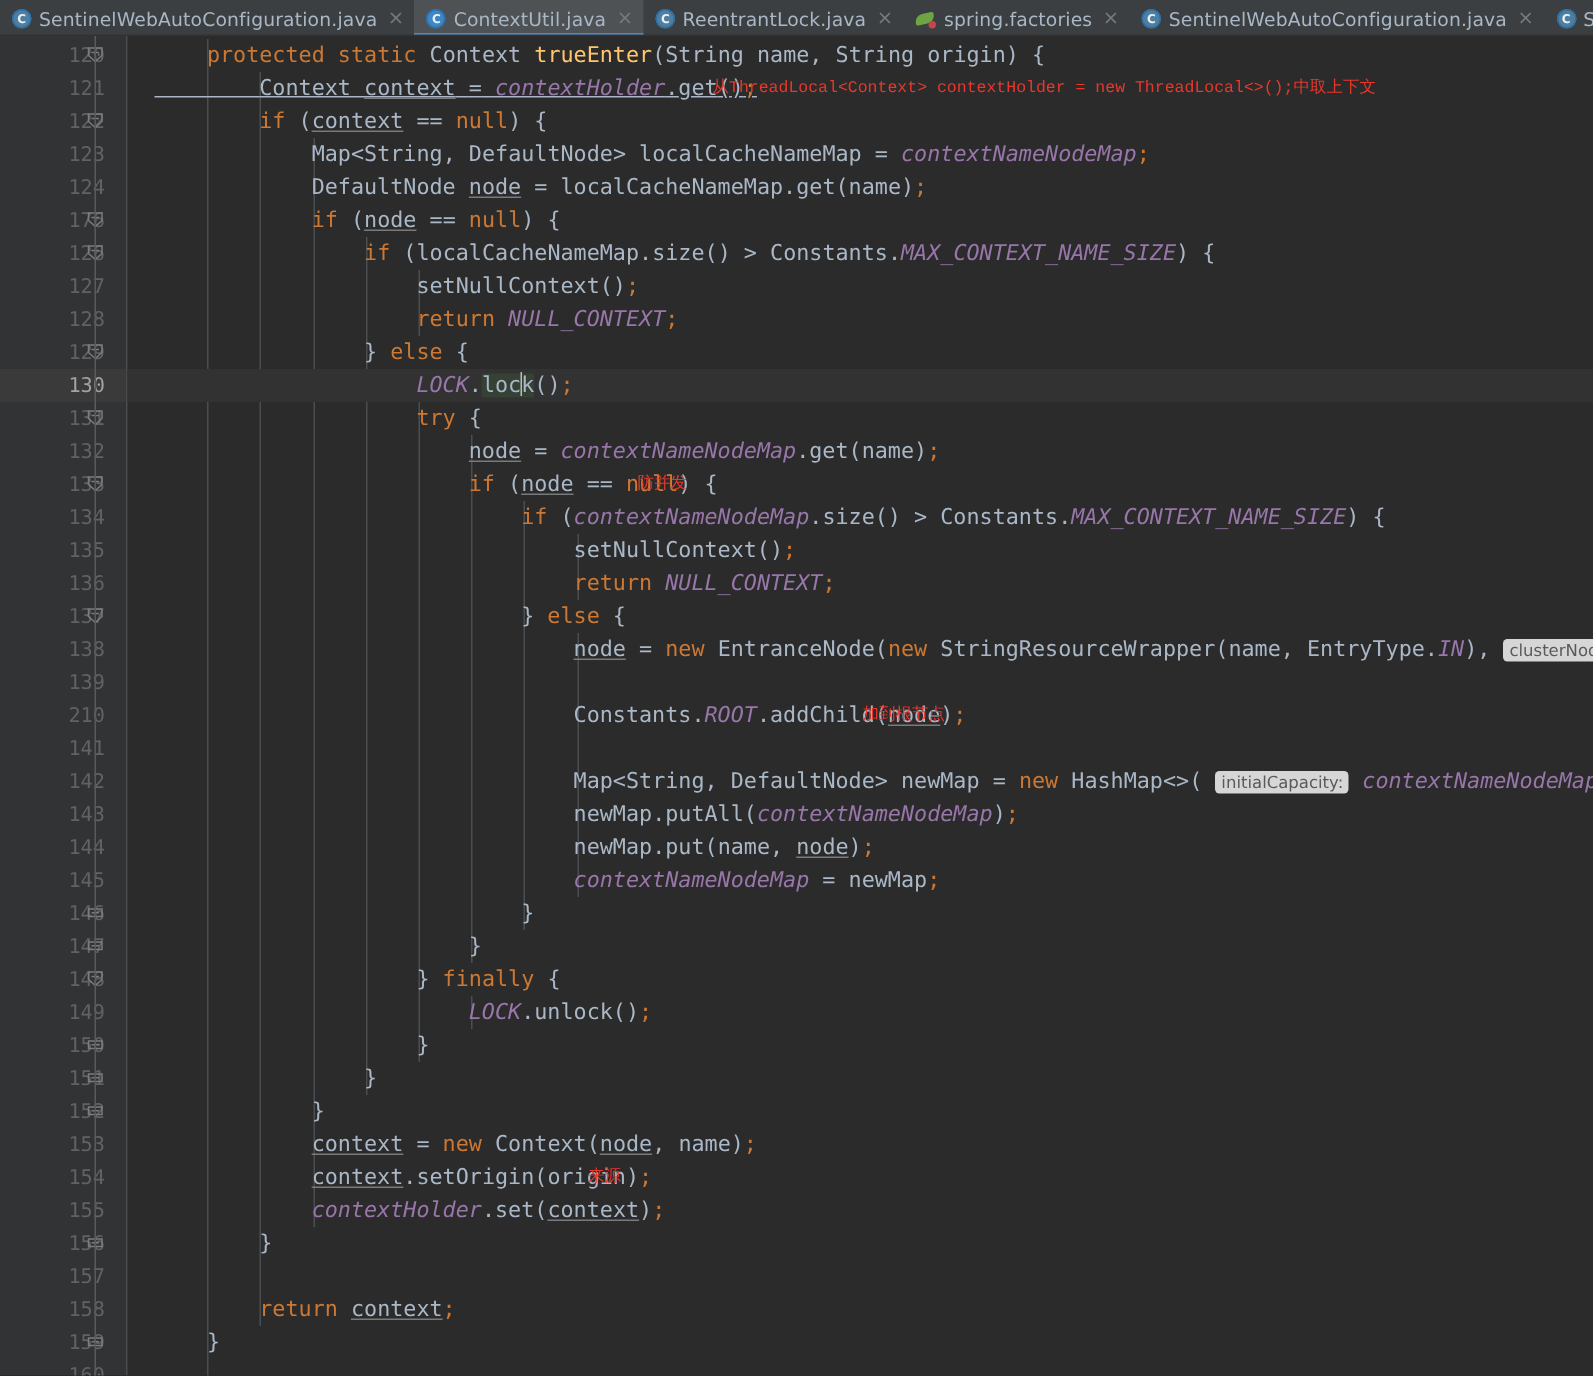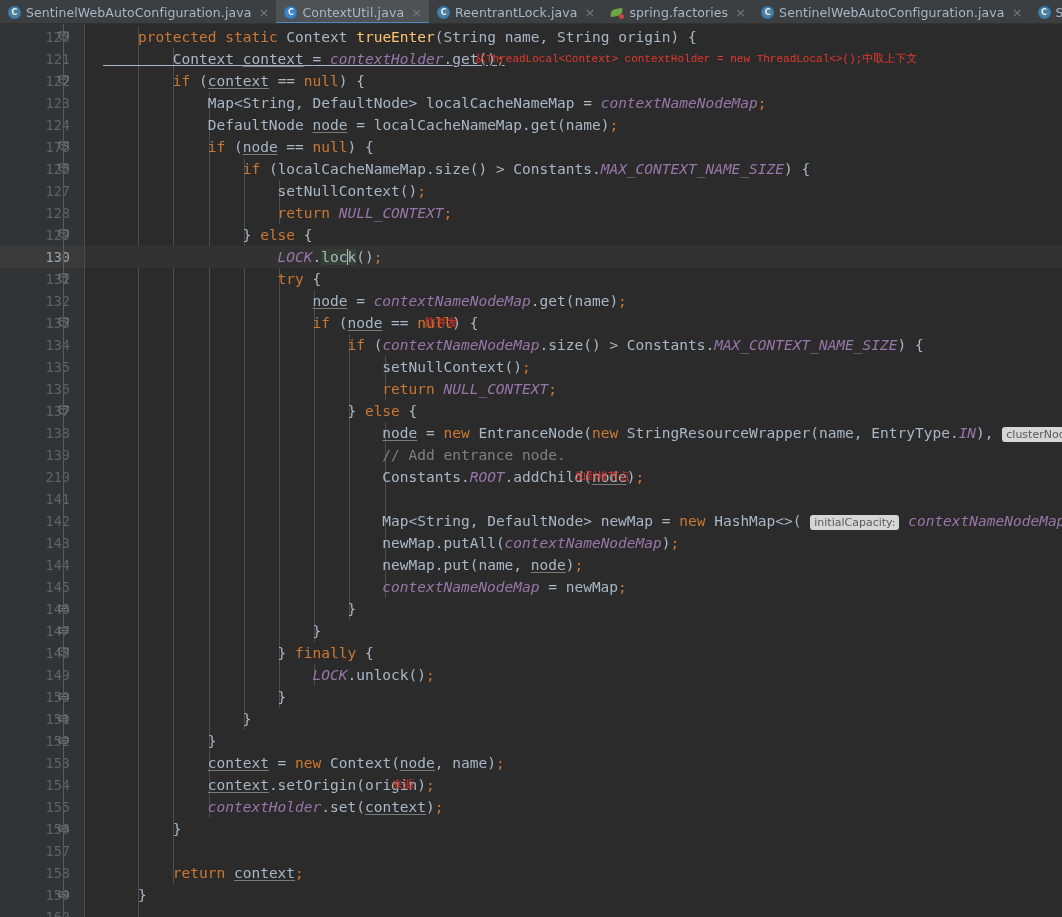--- a/index.html
+++ b/index.html
@@ -332,21 +332,20 @@
       <div class="row" style="top: 200px; padding-left: 18px;">                <span class="op">}</span> <span class="kw">else</span> <span class="op">{</span></div>
       <div class="row cur" style="top: 222px; padding-left: 18px;">                    <span class="sfld">LOCK</span><span class="ident">.</span><span class="ident-hl">loc<span class="caret"></span>k</span><span class="ident">()</span><span class="semi">;</span></div>
       <div class="row" style="top: 244px; padding-left: 18px;">                    <span class="kw">try</span> <span class="op">{</span></div>
       <div class="row" style="top: 266px; padding-left: 18px;">                        <span class="loc">node</span> <span class="op">=</span> <span class="sfld">contextNameNodeMap</span><span class="op">.</span><span class="ident">get</span><span class="ident">(</span><span class="ident">name</span><span class="ident">)</span><span class="semi">;</span></div>
       <div class="row" style="top: 288px; padding-left: 18px;">                        <span class="kw">if</span> <span class="ident">(</span><span class="loc">node</span> <span class="op">=</span><span class="op">=</span> <span class="kw">null</span><span class="ident">)</span> <span class="op">{</span></div>
       <div class="row" style="top: 310px; padding-left: 18px;">                            <span class="kw">if</span> <span class="ident">(</span><span class="sfld">contextNameNodeMap</span><span class="op">.</span><span class="ident">size</span><span class="ident">(</span><span class="ident">)</span> <span class="op">&gt;</span> <span class="cls">Constants</span><span class="op">.</span><span class="sfld">MAX_CONTEXT_NAME_SIZE</span><span class="ident">)</span> <span class="op">{</span></div>
       <div class="row" style="top: 332px; padding-left: 18px;">                                <span class="ident">setNullContext</span><span class="ident">(</span><span class="ident">)</span><span class="semi">;</span></div>
       <div class="row" style="top: 354px; padding-left: 18px;">                                <span class="kw">return</span> <span class="sfld">NULL_CONTEXT</span><span class="semi">;</span></div>
       <div class="row" style="top: 376px; padding-left: 18px;">                            <span class="op">}</span> <span class="kw">else</span> <span class="op">{</span></div>
       <div class="row" style="top: 398px; padding-left: 18px;">                                <span class="loc">node</span> <span class="op">=</span> <span class="kw">new</span> <span class="cls">EntranceNode</span><span class="ident">(</span><span class="kw">new</span> <span class="cls">StringResourceWrapper</span><span class="ident">(</span><span class="ident">name</span><span class="op">,</span> <span class="cls">EntryType</span><span class="op">.</span><span class="sfld">IN</span><span class="ident">)</span><span class="op">,</span> <span class="hintbox">clusterNode:</span> </div>
-      <div class="row" style="top: 420px; padding-left: 18px;">                                <span class="cmt">// Add entrance node.</span></div>
       <div class="row" style="top: 442px; padding-left: 18px;">                                <span class="cls">Constants</span><span class="op">.</span><span class="sfld">ROOT</span><span class="op">.</span><span class="ident">addChild</span><span class="ident">(</span><span class="loc">node</span><span class="ident">)</span><span class="semi">;</span></div>
       <div class="row" style="top: 464px; padding-left: 18px;"></div>
       <div class="row" style="top: 486px; padding-left: 18px;">                                <span class="cls">Map</span><span class="op">&lt;</span><span class="cls">String</span><span class="op">,</span> <span class="cls">DefaultNode</span><span class="op">&gt;</span> <span class="ident">newMap</span> <span class="op">=</span> <span class="kw">new</span> <span class="cls">HashMap</span><span class="op">&lt;</span><span class="op">&gt;</span><span class="ident">(</span> <span class="hintbox">initialCapacity:</span> <span class="sfld">contextNameNodeMap</span>  </div>
       <div class="row" style="top: 508px; padding-left: 18px;">                                <span class="ident">newMap</span><span class="op">.</span><span class="ident">putAll</span><span class="ident">(</span><span class="sfld">contextNameNodeMap</span><span class="ident">)</span><span class="semi">;</span></div>
       <div class="row" style="top: 530px; padding-left: 18px;">                                <span class="ident">newMap</span><span class="op">.</span><span class="ident">put</span><span class="ident">(</span><span class="ident">name</span><span class="op">,</span> <span class="loc">node</span><span class="ident">)</span><span class="semi">;</span></div>
       <div class="row" style="top: 552px; padding-left: 18px;">                                <span class="sfld">contextNameNodeMap</span> <span class="op">=</span> <span class="ident">newMap</span><span class="semi">;</span></div>
       <div class="row" style="top: 574px; padding-left: 18px;">                            <span class="op">}</span></div>
       <div class="row" style="top: 596px; padding-left: 18px;">                        <span class="op">}</span></div>
       <div class="row" style="top: 618px; padding-left: 18px;">                    <span class="op">}</span> <span class="kw">finally</span> <span class="op">{</span></div>
       <div class="row" style="top: 640px; padding-left: 18px;">                        <span class="sfld">LOCK</span><span class="op">.</span><span class="ident">unlock</span><span class="ident">(</span><span class="ident">)</span><span class="semi">;</span></div>

